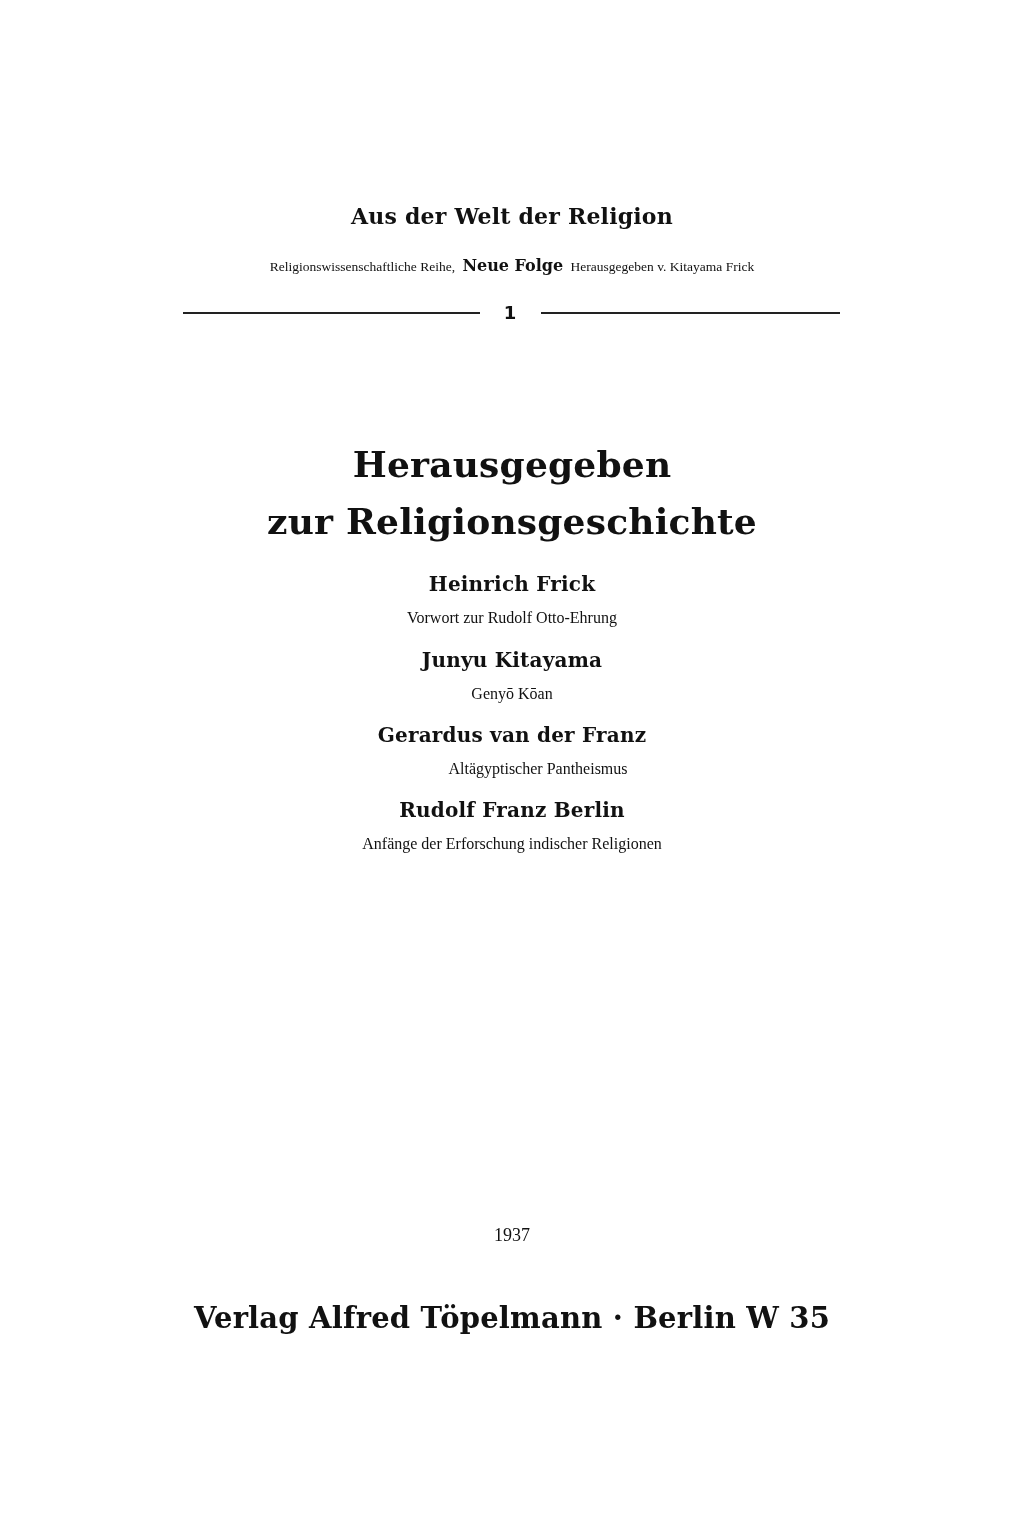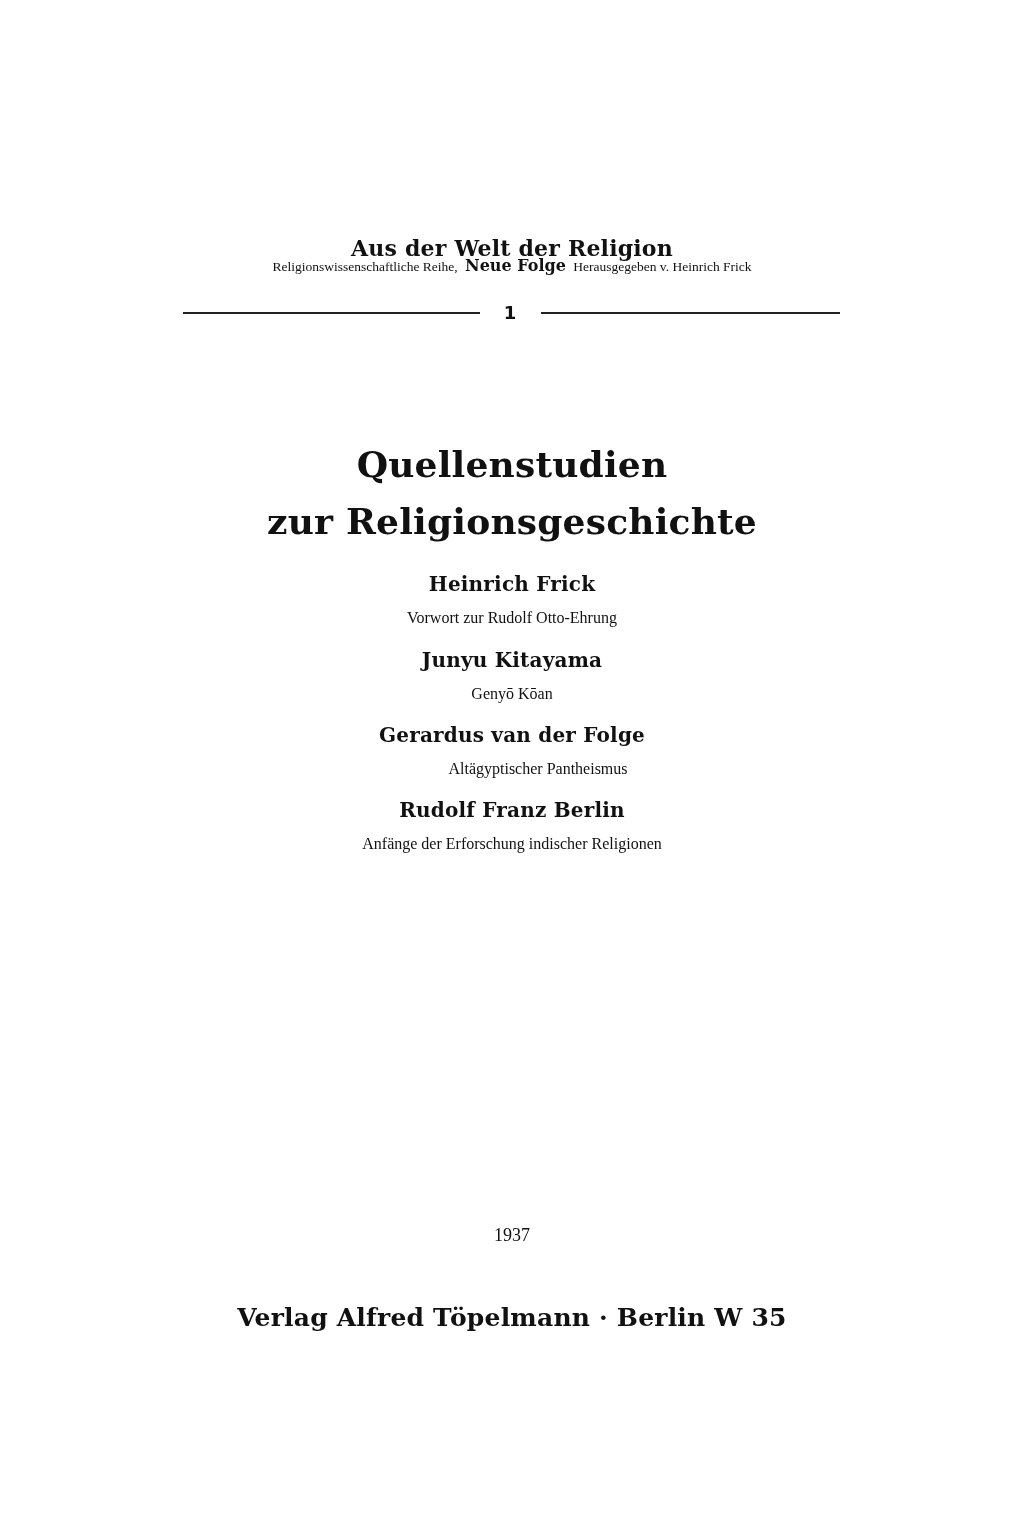--- a/index.html
+++ b/index.html
@@ -27,21 +27,20 @@
       letter-spacing: 0.2px;
     }
     .roman {
       font-family: "Liberation Serif", serif;
     }
 
     #series-title {
       top: 201px;
       font-size: 22px;
       line-height: 30px;
-      margin-top: 32px;
     }
     #series-line {
       top: 256px;
       font-size: 13.5px;
       line-height: 20px;
     }
     #series-line .nf {
       font-family: "DejaVu Serif", serif;
       font-weight: bold;
       font-size: 16px;
@@ -95,48 +94,48 @@
     #author-4 { top: 797px; }
     #contrib-4 { top: 833px; }
 
     #year {
       top: 1223px;
       font-size: 18px;
       line-height: 24px;
     }
     #publisher {
       top: 1298px;
-      font-size: 25px;
+      font-size: 29px;
       line-height: 40px;
     }
   </style>
 </head>
 <body>
 
 <div id="series-title" class="abs fraktur">Aus der Welt der Religion</div>
 
 <div id="series-line" class="abs roman">
   <span>Religionswissenschaftliche Reihe,</span>
   <span class="nf">Neue Folge</span>
-  <span>Herausgegeben v. Heinrich Frick</span>
+  <span>Herausgegeben v. Kitayama Frick</span>
 </div>
 
 <div id="rule-left" class="rule"></div>
 <div id="volume-number">1</div>
 <div id="rule-right" class="rule"></div>
 
-<div id="main-title-1" class="abs fraktur">Quellenstudien</div>
+<div id="main-title-1" class="abs fraktur">Herausgegeben</div>
 <div id="main-title-2" class="abs fraktur">zur Religionsgeschichte</div>
 
 <div id="author-1" class="abs fraktur author">Heinrich Frick</div>
 <div id="contrib-1" class="abs roman contrib">Vorwort zur Rudolf Otto-Ehrung</div>
 
 <div id="author-2" class="abs fraktur author">Junyu Kitayama</div>
 <div id="contrib-2" class="abs roman contrib">Genyō Kōan</div>
 
-<div id="author-3" class="abs fraktur author">Gerardus van der Folge</div>
+<div id="author-3" class="abs fraktur author">Gerardus van der Franz</div>
 <div id="contrib-3" class="abs roman contrib">Altägyptischer Pantheismus</div>
 
 <div id="author-4" class="abs fraktur author">Rudolf Franz Berlin</div>
 <div id="contrib-4" class="abs roman contrib">Anfänge der Erforschung indischer Religionen</div>
 
 <div id="year" class="abs roman">1937</div>
 <div id="publisher" class="abs fraktur">Verlag Alfred Töpelmann · Berlin W 35</div>
 
 </body></html>

